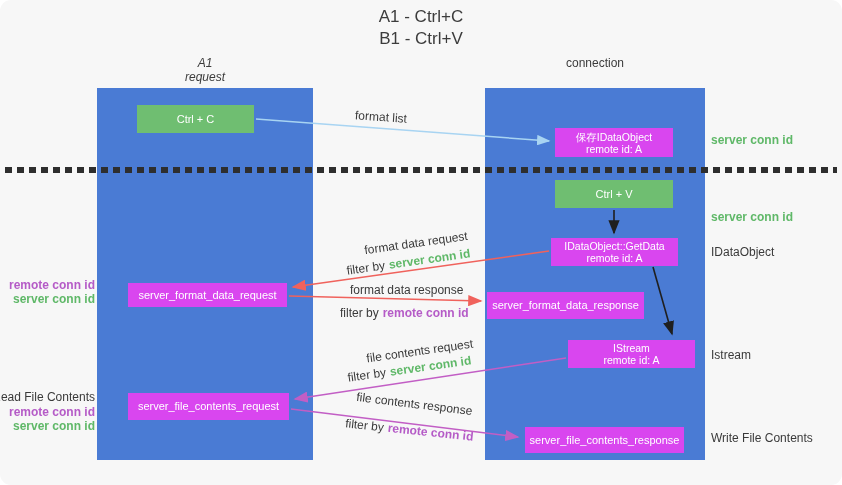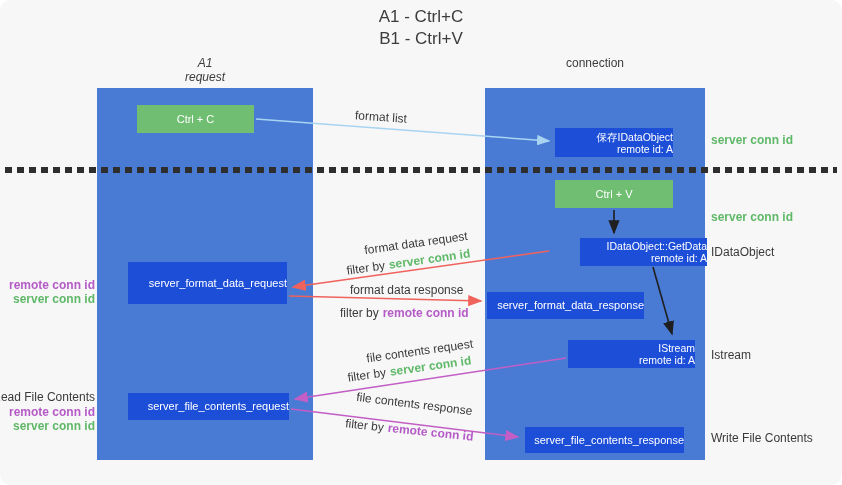--- a/index.html
+++ b/index.html
@@ -19,21 +19,21 @@
   .dotline{
     position:absolute;left:5px;top:167px;width:832px;height:6px;z-index:3;
     background:repeating-linear-gradient(90deg,#2e2e2e 0 7px,transparent 7px 12px);
   }
   .arrows{position:absolute;left:0;top:0;z-index:4;}
   .node{
     position:absolute;z-index:5;display:flex;flex-direction:column;
     align-items:center;justify-content:center;color:#fff;text-align:center;
   }
   .node.green{background:#6fbe71;}
-  .node.orange{background:#1d4ed8;align-items:flex-end;}
+  .node.orange{background:#d946ef;}
   .node .l1{font-size:11px;line-height:13px;}
   .node .l2{font-size:10.5px;line-height:12px;}
   .alabel{
     position:absolute;z-index:6;white-space:nowrap;font-size:12px;
     color:#3a3a3a;transform-origin:center;
   }
   .side{
     position:absolute;z-index:6;white-space:nowrap;font-size:12px;
     color:#3a3a3a;line-height:14px;
   }
@@ -95,26 +95,26 @@
 
   <div class="node orange" style="left:555px;top:128px;width:118px;height:29px;">
     <span class="l2">保存IDataObject</span>
     <span class="l2">remote id: A</span>
   </div>
 
   <div class="node green" style="left:555px;top:180px;width:118px;height:28px;">
     <span class="l1">Ctrl + V</span>
   </div>
 
-  <div class="node orange" style="left:551px;top:238px;width:127px;height:28px;margin-left:29px;">
+  <div class="node orange" style="left:551px;top:238px;width:127px;height:28px;">
     <span class="l2">IDataObject::GetData</span>
     <span class="l2">remote id: A</span>
   </div>
 
-  <div class="node orange" style="left:128px;top:262px;width:159px;height:42px;">
+  <div class="node orange" style="left:128px;top:283px;width:159px;height:24px;">
     <span class="l1">server_format_data_request</span>
   </div>
 
   <div class="node orange" style="left:487px;top:292px;width:157px;height:27px;">
     <span class="l1">server_format_data_response</span>
   </div>
 
   <div class="node orange" style="left:568px;top:340px;width:127px;height:28px;">
     <span class="l2">IStream</span>
     <span class="l2">remote id: A</span>

